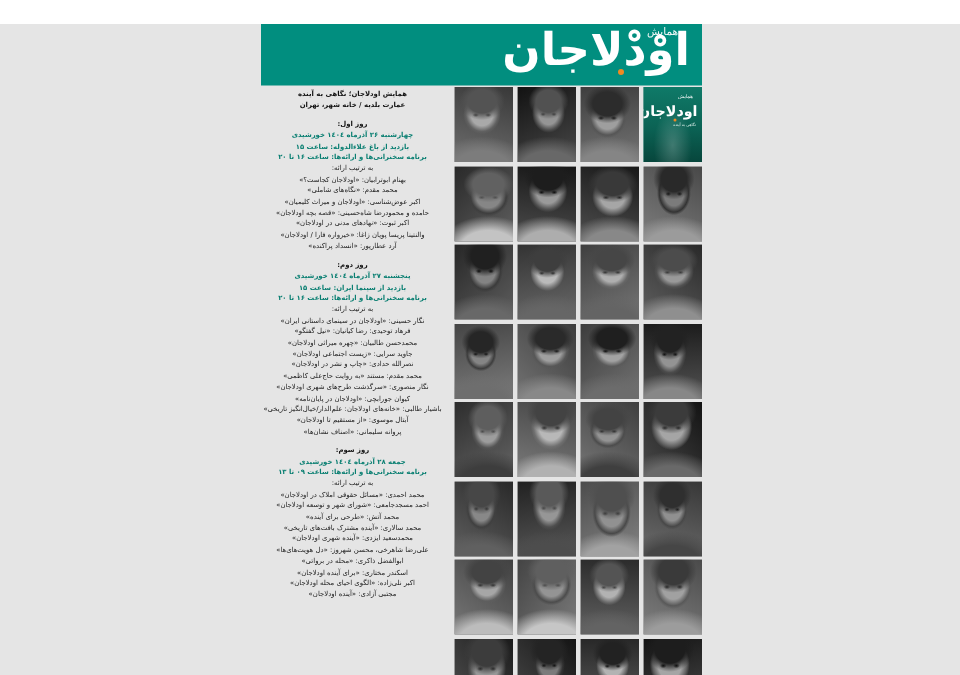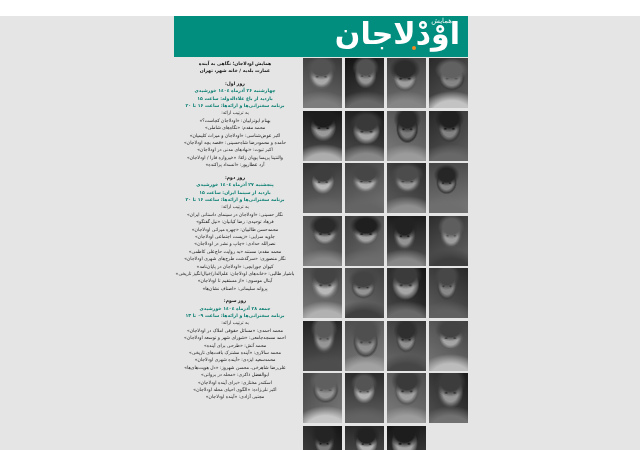--- a/index.html
+++ b/index.html
@@ -202,20 +202,27 @@
   <div class="grid" id="grid">
       <div class="cell">
         <div class="ph" style="background: radial-gradient(5.44% 2.7% at 36.44% 37.35%, rgb(65, 65, 65) 0%, rgba(0, 0, 0, 0) 100%), radial-gradient(5.44% 2.7% at 57.56% 37.35%, rgb(65, 65, 65) 0%, rgba(0, 0, 0, 0) 100%), radial-gradient(39.04% 24.84% at 47% 19.26%, rgb(83, 83, 83) 0%, rgb(83, 83, 83) 62%, rgba(0, 0, 0, 0) 100%), radial-gradient(32% 27% at 47% 36%, rgb(169, 169, 169) 0%, rgb(169, 169, 169) 58%, rgb(97, 97, 97) 86%, rgba(0, 0, 0, 0) 100%), radial-gradient(86% 46% at 47% 112%, rgb(124, 124, 124) 0%, rgb(124, 124, 124) 58%, rgba(0, 0, 0, 0) 100%), linear-gradient(197deg, rgb(56, 56, 56) 0%, rgb(111, 111, 111) 100%);"></div>
       </div>
       <div class="cell">
         <div class="ph" style="background: radial-gradient(4.76% 2.6% at 43.76% 36.3%, rgb(63, 63, 63) 0%, rgba(0, 0, 0, 0) 100%), radial-gradient(4.76% 2.6% at 62.24% 36.3%, rgb(63, 63, 63) 0%, rgba(0, 0, 0, 0) 100%), radial-gradient(34.16% 23.92% at 53% 18.88%, rgb(81, 81, 81) 0%, rgb(81, 81, 81) 62%, rgba(0, 0, 0, 0) 100%), radial-gradient(28% 26% at 53% 35%, rgb(149, 149, 149) 0%, rgb(149, 149, 149) 58%, rgb(77, 77, 77) 86%, rgba(0, 0, 0, 0) 100%), radial-gradient(86% 46% at 53% 112%, rgb(104, 104, 104) 0%, rgb(104, 104, 104) 58%, rgba(0, 0, 0, 0) 100%), linear-gradient(151deg, rgb(18, 18, 18) 0%, rgb(73, 73, 73) 100%);"></div>
       </div>
       <div class="cell">
         <div class="ph" style="background: radial-gradient(5.61% 2.8% at 35.11% 41.4%, rgb(26, 26, 26) 0%, rgba(0, 0, 0, 0) 100%), radial-gradient(5.61% 2.8% at 56.89% 41.4%, rgb(26, 26, 26) 0%, rgba(0, 0, 0, 0) 100%), radial-gradient(40.26% 25.76% at 46% 22.64%, rgb(44, 44, 44) 0%, rgb(44, 44, 44) 62%, rgba(0, 0, 0, 0) 100%), radial-gradient(33% 28% at 46% 40%, rgb(158, 158, 158) 0%, rgb(158, 158, 158) 58%, rgb(86, 86, 86) 86%, rgba(0, 0, 0, 0) 100%), radial-gradient(86% 46% at 46% 112%, rgb(133, 133, 133) 0%, rgb(133, 133, 133) 58%, rgba(0, 0, 0, 0) 100%), linear-gradient(170deg, rgb(62, 62, 62) 0%, rgb(117, 117, 117) 100%);"></div>
       </div>
+      <div class="cell poster">
+        <div class="poster-inner"></div>
+        <div class="poster-sup">همایش</div>
+        <div class="poster-title">اودلاجان</div>
+        <div class="poster-dot"></div>
+        <div class="poster-sub">نگاهی به آینده</div>
+      </div>
       <div class="cell">
         <div class="ph" style="background: radial-gradient(5.95% 2.6% at 46.45% 41.3%, rgb(79, 79, 79) 0%, rgba(0, 0, 0, 0) 100%), radial-gradient(5.95% 2.6% at 69.55% 41.3%, rgb(79, 79, 79) 0%, rgba(0, 0, 0, 0) 100%), radial-gradient(42.7% 23.92% at 58% 23.88%, rgb(97, 97, 97) 0%, rgb(97, 97, 97) 62%, rgba(0, 0, 0, 0) 100%), radial-gradient(35% 26% at 58% 40%, rgb(134, 134, 134) 0%, rgb(134, 134, 134) 58%, rgb(62, 62, 62) 86%, rgba(0, 0, 0, 0) 100%), radial-gradient(86% 46% at 58% 112%, rgb(195, 195, 195) 0%, rgb(195, 195, 195) 58%, rgba(0, 0, 0, 0) 100%), linear-gradient(133deg, rgb(41, 41, 41) 0%, rgb(96, 96, 96) 100%);"></div>
       </div>
       <div class="cell">
         <div class="ph" style="background: radial-gradient(5.61% 2.8% at 41.11% 34.4%, rgb(12, 12, 12) 0%, rgba(0, 0, 0, 0) 100%), radial-gradient(5.61% 2.8% at 62.89% 34.4%, rgb(12, 12, 12) 0%, rgba(0, 0, 0, 0) 100%), radial-gradient(40.26% 25.76% at 52% 15.64%, rgb(29, 29, 29) 0%, rgb(29, 29, 29) 62%, rgba(0, 0, 0, 0) 100%), radial-gradient(33% 28% at 52% 33%, rgb(154, 154, 154) 0%, rgb(154, 154, 154) 58%, rgb(82, 82, 82) 86%, rgba(0, 0, 0, 0) 100%), radial-gradient(86% 46% at 52% 112%, rgb(173, 173, 173) 0%, rgb(173, 173, 173) 58%, rgba(0, 0, 0, 0) 100%), linear-gradient(187deg, rgb(23, 23, 23) 0%, rgb(78, 78, 78) 100%);"></div>
       </div>
       <div class="cell">
         <div class="ph" style="background: radial-gradient(5.95% 2.7% at 43.45% 41.35%, rgb(39, 39, 39) 0%, rgba(0, 0, 0, 0) 100%), radial-gradient(5.95% 2.7% at 66.55% 41.35%, rgb(39, 39, 39) 0%, rgba(0, 0, 0, 0) 100%), radial-gradient(42.7% 24.84% at 55% 23.26%, rgb(57, 57, 57) 0%, rgb(57, 57, 57) 62%, rgba(0, 0, 0, 0) 100%), radial-gradient(35% 27% at 55% 40%, rgb(166, 166, 166) 0%, rgb(166, 166, 166) 58%, rgb(94, 94, 94) 86%, rgba(0, 0, 0, 0) 100%), radial-gradient(86% 46% at 55% 112%, rgb(136, 136, 136) 0%, rgb(136, 136, 136) 58%, rgba(0, 0, 0, 0) 100%), linear-gradient(198deg, rgb(24, 24, 24) 0%, rgb(79, 79, 79) 100%);"></div>
       </div>
       <div class="cell">

